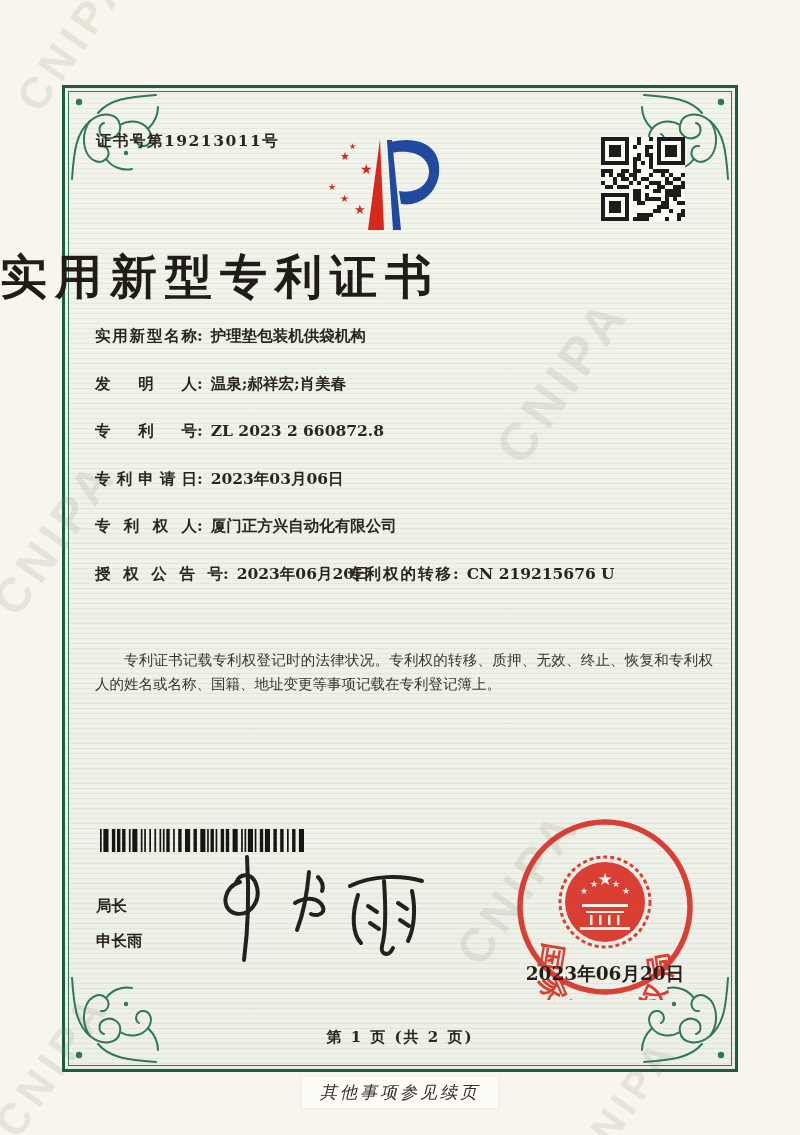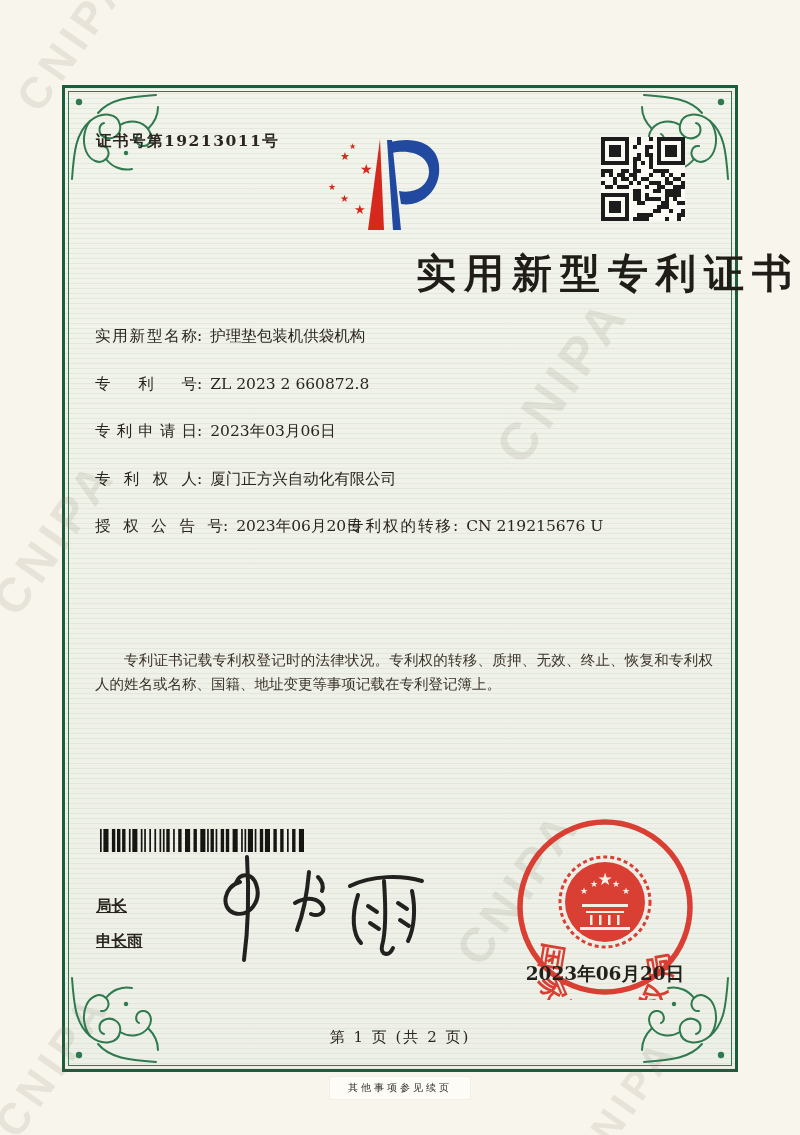--- a/index.html
+++ b/index.html
@@ -29,40 +29,40 @@
   .corner{ position:absolute; z-index:2; width:95px; height:95px; }
   .corner.tl{ left:66px;  top:89px; }
   .corner.tr{ left:639px; top:89px;  transform:scaleX(-1); }
   .corner.br{ left:639px; top:973px; transform:scale(-1,-1); }
   .corner.bl{ left:66px;  top:973px; transform:scaleY(-1); }
   
   .content{ position:absolute; inset:0; z-index:3; }
   .cert-no{ position:absolute; left:96px; top:131px; font-size:15.5px; font-weight:bold; letter-spacing:1.5px; }
   .logo{ position:absolute; left:318px; top:134px; }
   .qr{ position:absolute; left:601px; top:137px; }
-  .doc-title{ position:absolute; left:0; right:0; top:246px; text-align:right;
-    font-size:40px; font-weight:bold; letter-spacing:8px; color:#201c18; }
-  .fields{ position:absolute; left:95px; top:326px; width:618px; font-size:15.5px; font-weight:normal; }
+  .doc-title{ position:absolute; left:0; right:0; top:246px; text-align:left;
+    font-size:47px; font-weight:bold; letter-spacing:8px; color:#201c18; }
+  .fields{ position:absolute; left:95px; top:326px; width:618px; font-size:15.5px; font-weight:bold; }
   .frow{ position:relative; height:47.5px; white-space:nowrap; }
   .flabel{ display:inline-block; width:102px; text-align:justify; text-align-last:justify; }
   .flabel-wide{ display:inline-block; width:128px; text-align:justify; text-align-last:justify; }
   .fcolon{ margin-right:8px; }
   .g2{ position:absolute; left:253px; top:0; }
   .g2 .glabel{ letter-spacing:2px; }
   .paras{ position:absolute; left:95px; top:649px; width:618px; font-size:14.5px; line-height:23.5px;
     text-align:justify; color:#3b332b; }
   .paras p{ margin:0 0 13px 0; text-indent:2em; }
   .barcode{ position:absolute; left:100px; top:829px; }
-  .official{ position:absolute; left:96px; top:888px; font-size:15.5px; font-weight:bold; line-height:35px;text-decoration:underline; }
+  .official{ position:absolute; left:96px; top:888px; font-size:15.5px; font-weight:bold; line-height:35px; }
   .sig{ position:absolute; left:210px; top:850px; }
   .sealbox{ position:absolute; left:512px; top:814px; mix-blend-mode:multiply; opacity:0.95; }
   .pageinfo{ position:absolute; left:0; right:0; top:1028px; text-align:center;
-    font-size:15px; font-weight:normal; letter-spacing:2px; }
+    font-size:15px; font-weight:bold; letter-spacing:2px; }
   .note{ position:absolute; left:50%; transform:translateX(-50%); top:1077px;
-    background:#fdfcf7; padding:4px 18px; font-size:10px; 
+    background:#fdfcf7; padding:4px 18px; font-size:17px; font-style:italic;
     letter-spacing:3px; color:#35302a; box-shadow:0 0 0 1px rgba(0,0,0,0.03); }
 </style>
 </head>
 <body>
 
 <div class="page">
 
   <div class="wm" style="left:-8px;  top:14px;   font-size:44px;">CNIPA</div>
   <div class="wm" style="left:468px; top:350px;  font-size:52px;">CNIPA</div>
   <div class="wm" style="left:-34px; top:510px;  font-size:48px;">CNIPA</div>
@@ -251,20 +251,23 @@
         <rect x="8" y="64" width="12" height="12" fill="#1c1c1c"></rect>
       </svg>
 
     <div class="doc-title">实用新型专利证书</div>
 
     <div class="fields">
       <div class="frow">
         <span class="flabel">实用新型名称</span><span class="fcolon">:</span><span>护理垫包装机供袋机构</span>
       </div>
       <div class="frow">
+        <span class="flabel">发明人</span><span class="fcolon">:</span><span>温泉;郝祥宏;肖美春</span>
+      </div>
+      <div class="frow">
         <span class="flabel">专利号</span><span class="fcolon">:</span><span>ZL 2023 2 660872.8</span>
       </div>
       <div class="frow">
         <span class="flabel">专利申请日</span><span class="fcolon">:</span><span>2023年03月06日</span>
       </div>
       <div class="frow">
         <span class="flabel">专利权人</span><span class="fcolon">:</span><span>厦门正方兴自动化有限公司</span>
       </div>
       <div class="frow">
         <span class="flabel-wide">授权公告号</span><span class="fcolon">:</span><span>2023年06月20日</span>

